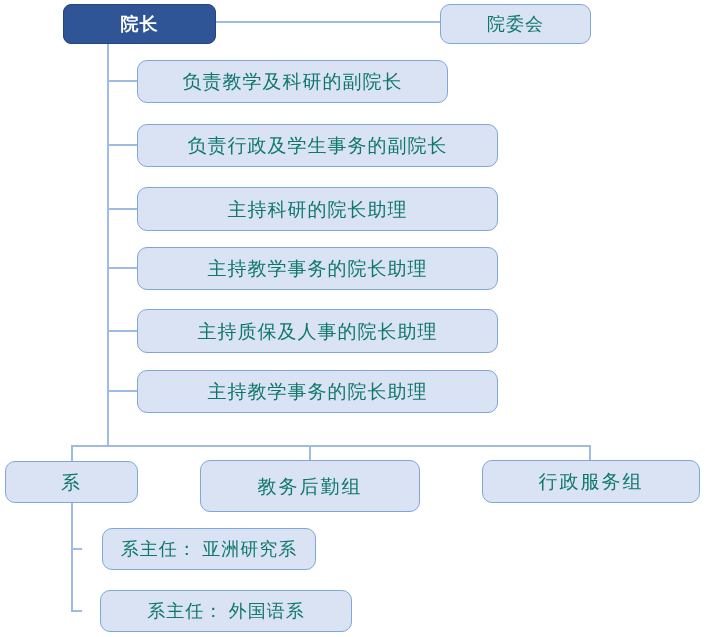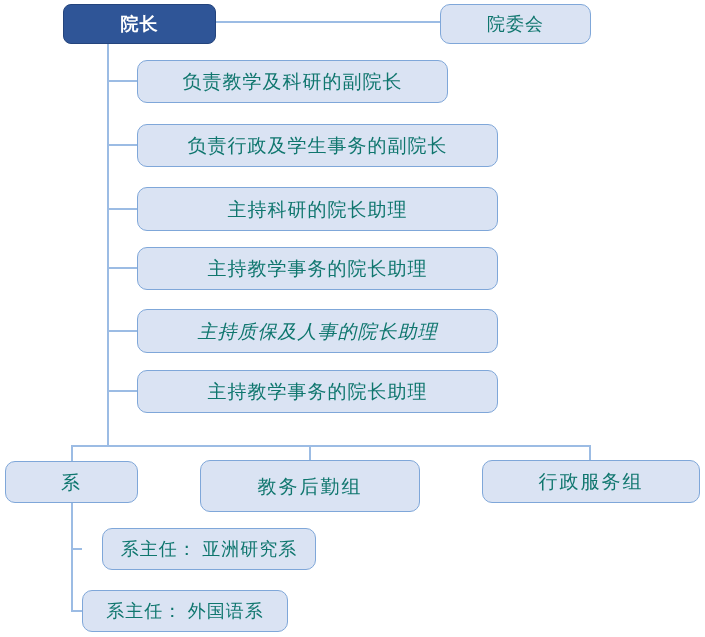--- a/index.html
+++ b/index.html
@@ -84,21 +84,21 @@
   </div>
 
   <div class="node" style="left:137px; top:187px; width:361px; height:44px;text-align:center;">
     <span>主持科研的院长助理</span>
   </div>
 
   <div class="node" style="left:137px; top:247px; width:361px; height:43px;">
     <span>主持教学事务的院长助理</span>
   </div>
 
-  <div class="node" style="left:137px; top:309px; width:361px; height:44px;font-style:italic;">
+  <div class="node" style="left:137px; top:309px; width:361px; height:44px;">
     <span>主持质保及人事的院长助理</span>
   </div>
 
   <div class="node" style="left:137px; top:370px; width:361px; height:43px;">
     <span>主持教学事务的院长助理</span>
   </div>
 
   <div class="node unit" style="left:5px; top:461px; width:133px; height:42px;">
     <span>系</span>
   </div>
@@ -108,17 +108,17 @@
   </div>
 
   <div class="node unit" style="left:482px; top:460px; width:218px; height:43px;">
     <span>行政服务组</span>
   </div>
 
   <div class="node dept" style="left:82px; top:528px; width:214px; height:42px;margin-left:20px;">
     <span>系主任： 亚洲研究系</span>
   </div>
 
-  <div class="node dept" style="left:82px; top:590px; width:206px; height:42px;">
+  <div class="node dept" style="left:100px; top:590px; width:252px; height:42px;">
     <span>系主任： 外国语系</span>
   </div>
 
 </div>
 
 </body></html>

